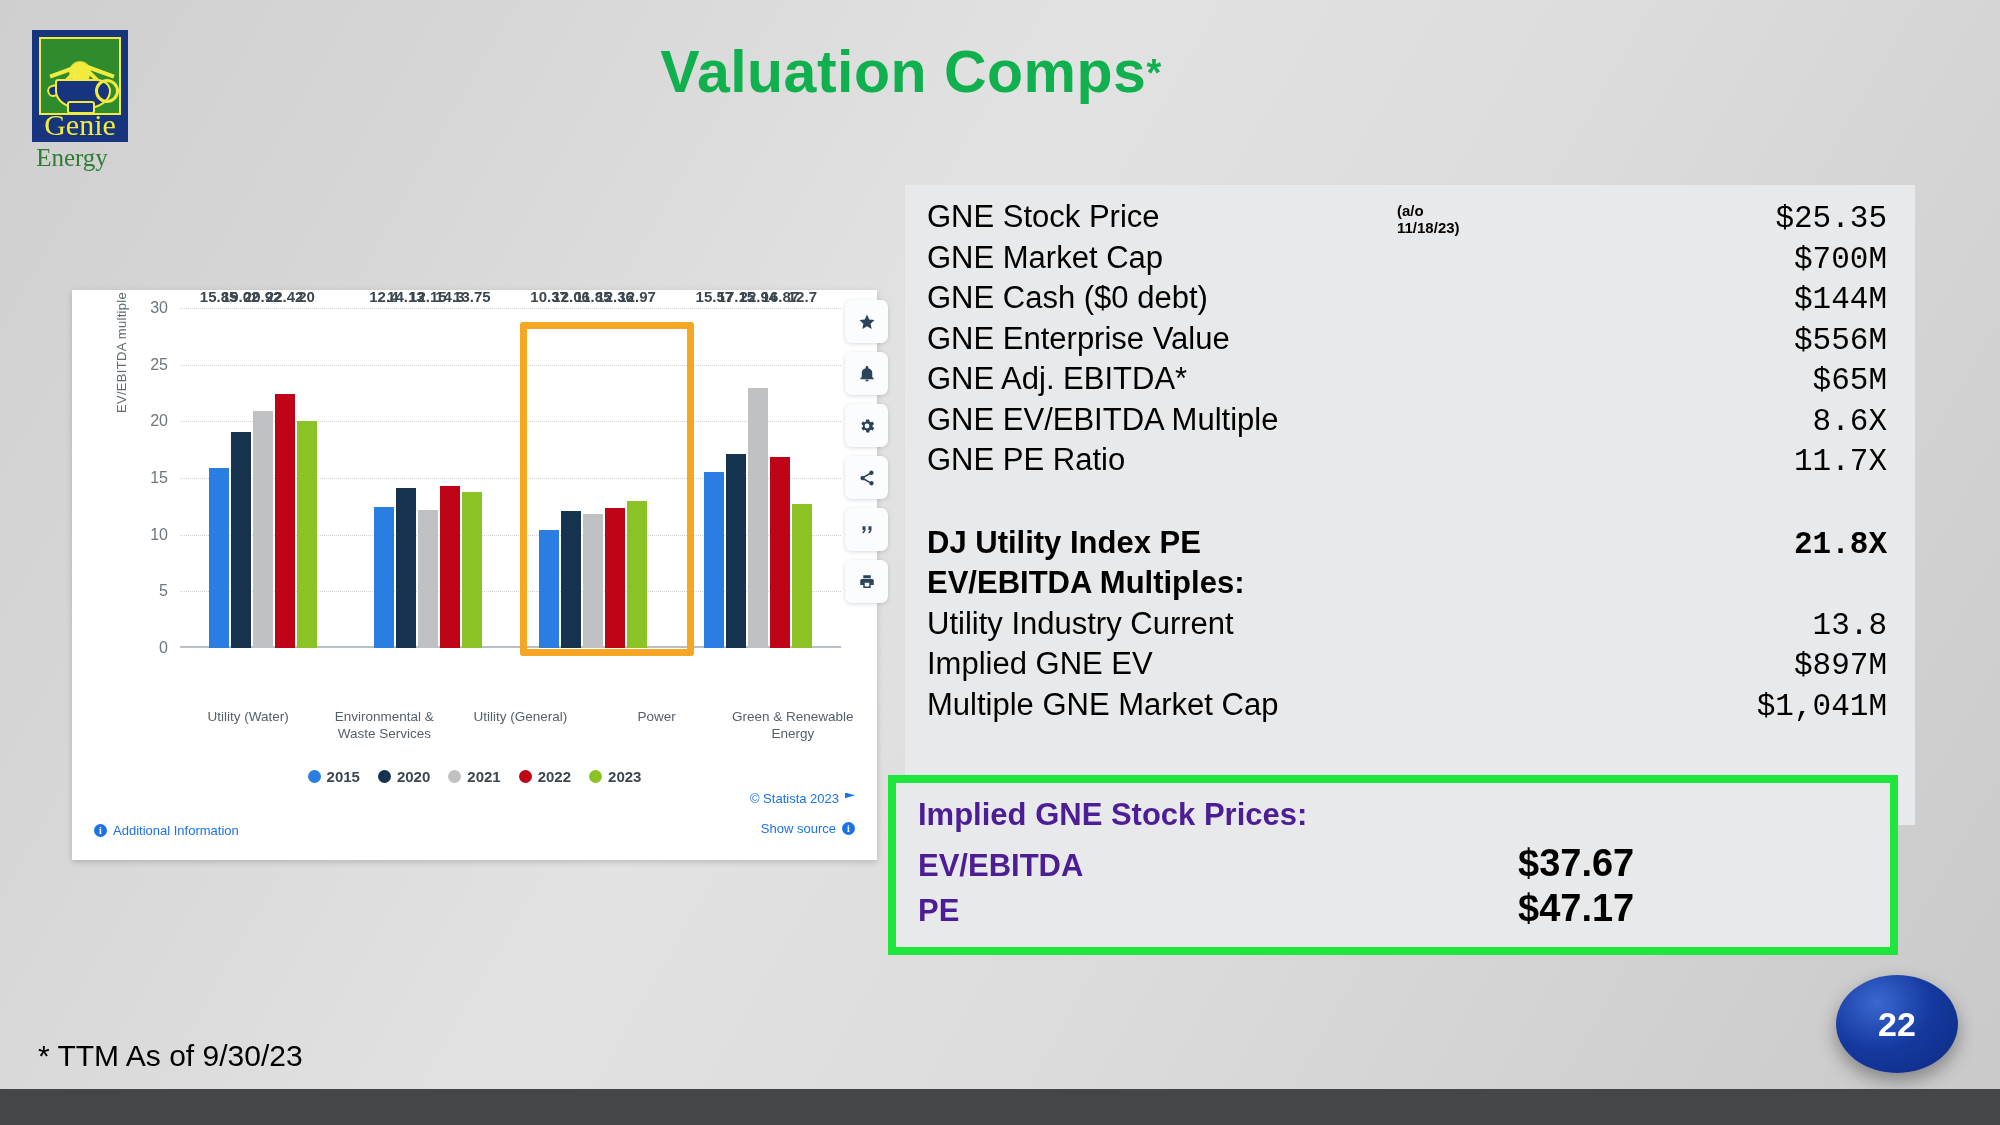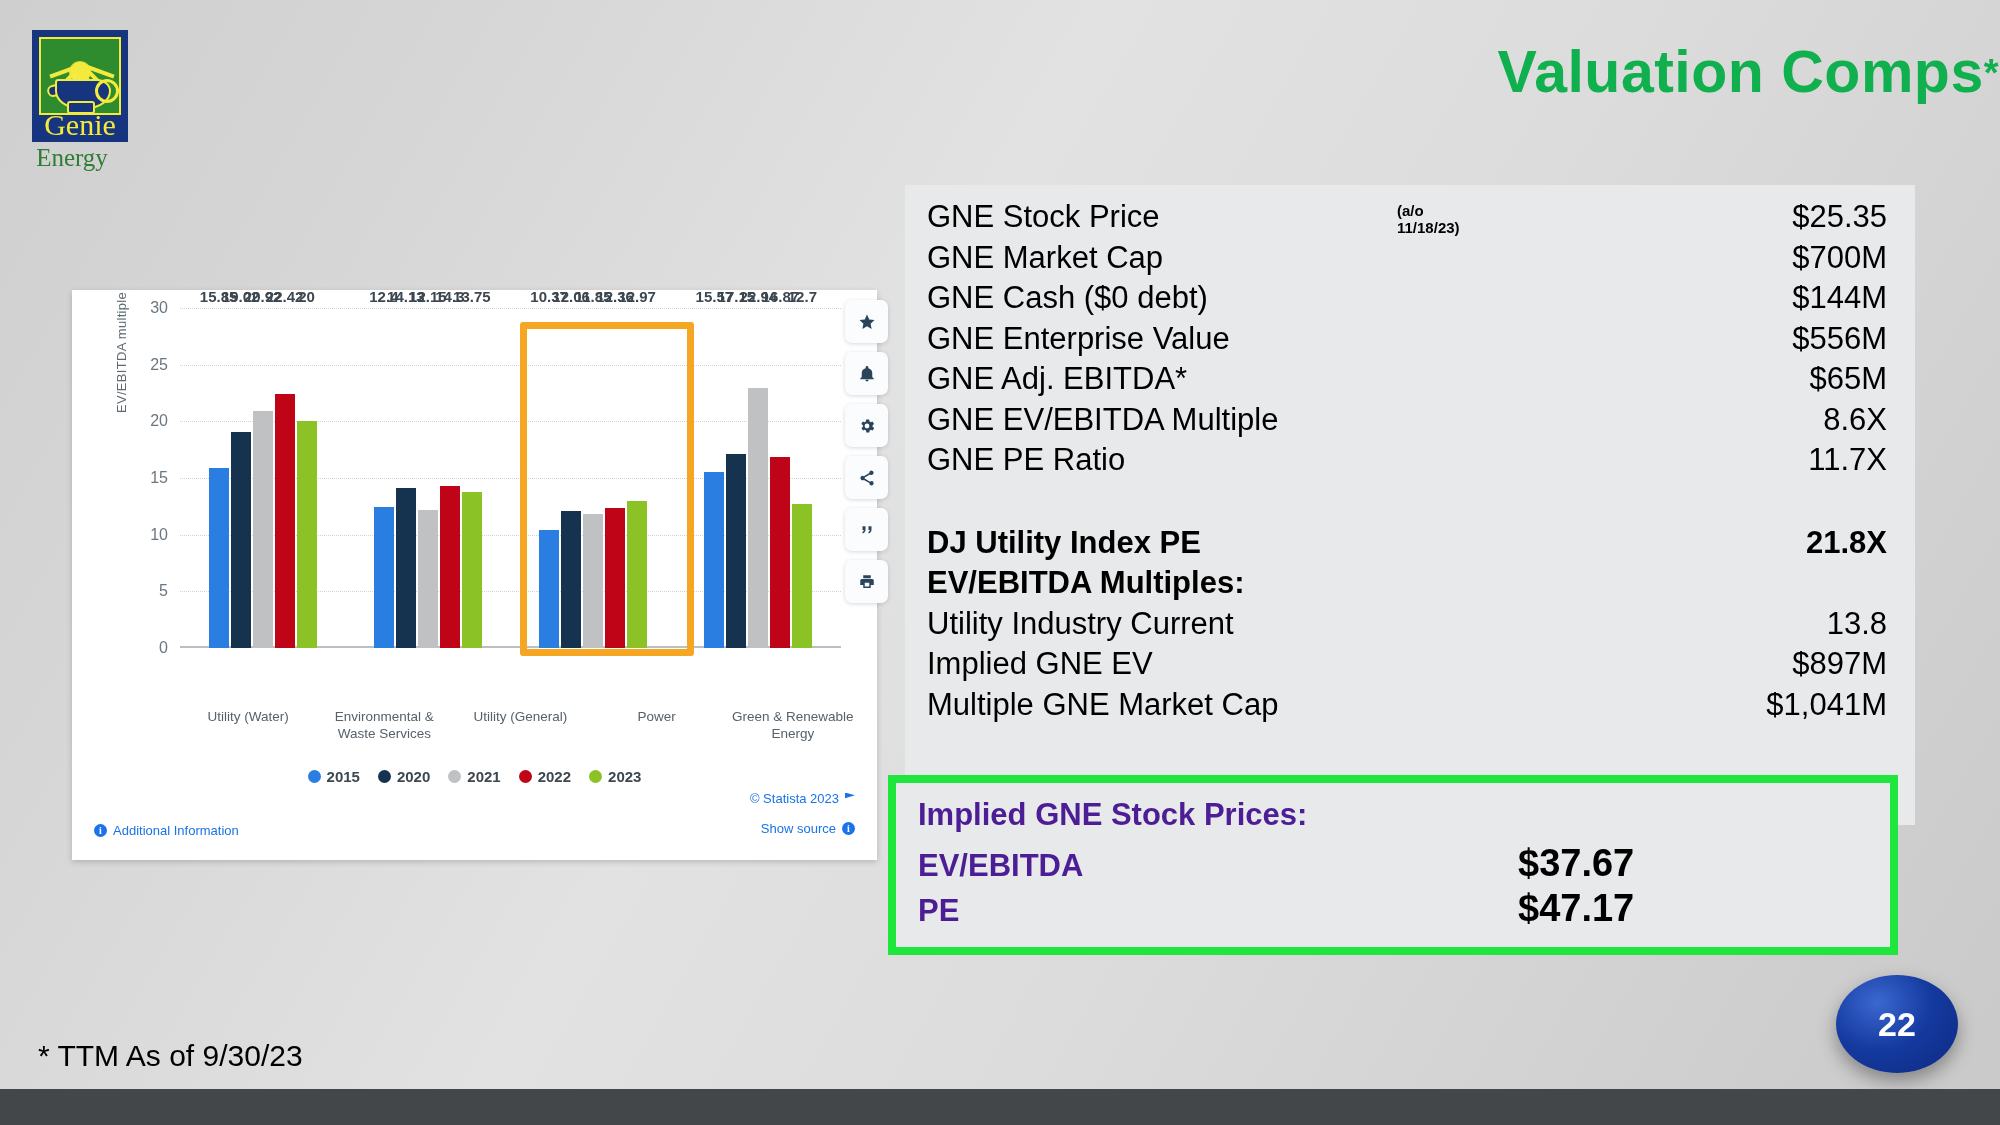--- a/index.html
+++ b/index.html
@@ -20,21 +20,21 @@
   .sunburst{position:absolute;left:50%;top:22px;width:22px;height:22px;margin-left:-11px;border-radius:50%;background:radial-gradient(circle,#fff9a8 0%,#f2ea3c 60%,rgba(242,234,60,0) 100%);}
   .lamp{position:absolute;left:14px;top:40px;width:52px;height:26px;background:#16357e;border:2px solid #f2ea3c;border-radius:4px 16px 50% 50%/4px 14px 70% 70%;}
   .lamp-base{position:absolute;left:26px;top:62px;width:24px;height:9px;background:#16357e;border:2px solid #f2ea3c;border-radius:3px;}
   .lamp-spout{position:absolute;left:6px;top:44px;width:26px;height:8px;background:#16357e;border:2px solid #f2ea3c;border-radius:6px;transform:rotate(-12deg);}
   .lamp-handle{position:absolute;left:54px;top:40px;width:18px;height:18px;border:3px solid #f2ea3c;border-radius:50%;background:transparent;}
   .logo-word{position:absolute;left:0;bottom:2px;width:96px;text-align:center;color:#f2ea3c;
     font-family:"Liberation Serif",serif;font-size:30px;line-height:30px;}
   .logo-sub{margin-top:2px;text-align:center;color:#2e7d32;font-family:"Liberation Serif",serif;font-size:25px;}
 
   
-  .title{position:absolute;left:0;right:1px;top:38px;text-align:right;}
+  .title{position:absolute;left:0;right:8px;top:38px;text-align:center;}
   .title span{color:#10b04e;font-size:59px;font-weight:bold;letter-spacing:.5px;}
   .title .star{font-size:38px;vertical-align:super;}
   .title-wrap{display:inline-block;margin-left:-170px;}
 
   
   .chart-card{position:absolute;left:72px;top:290px;width:805px;height:570px;background:#ffffff;box-shadow:0 2px 6px rgba(0,0,0,.18);}
   .plot{position:absolute;left:30px;top:18px;right:20px;height:390px;}
   .ylab{position:absolute;left:12px;top:105px;transform:rotate(-90deg);transform-origin:0 0;
     font-size:13px;color:#5f6b74;letter-spacing:.3px;white-space:nowrap;}
   .ticks{position:absolute;left:38px;top:0;width:34px;height:340px;}
@@ -64,21 +64,21 @@
   .tbtn{width:43px;height:43px;background:#fbfcfd;border-radius:7px;box-shadow:0 1px 4px rgba(30,50,70,.18);
     display:flex;align-items:center;justify-content:center;color:#2c435c;}
   .tbtn svg{width:18px;height:18px;fill:#2c435c;}
 
   
   .panel{position:absolute;left:905px;top:185px;width:1010px;height:640px;background:#e8e9ea;}
   .rows{position:absolute;left:22px;right:28px;top:14px;}
   .row{display:flex;align-items:baseline;height:40.5px;}
   .rlabel{flex:0 0 470px;font-size:31px;color:#000000;white-space:nowrap;}
   .rnote{flex:0 0 230px;font-size:15px;font-weight:bold;color:#000;line-height:17px;align-self:flex-start;padding-top:3px;}
-  .rval{flex:1;text-align:right;font-size:31px;color:#000;white-space:nowrap;}
+  .rval{flex:1;text-align:right;font-size:31px;color:#000;white-space:nowrap;font-family:Liberation Mono, monospace;}
   .row.bold .rlabel,.row.bold .rval{font-weight:bold;}
   .spacer{height:42px;}
   .greenbox{position:absolute;left:888px;top:775px;width:1010px;height:180px;border:8px solid #1ee63c;background:#e8e9ea;box-sizing:border-box;}
   .gb-rows{position:absolute;left:22px;right:28px;top:14px;}
   .gb-row{display:flex;align-items:baseline;height:45px;}
   .gb-label{flex:0 0 600px;font-size:31px;font-weight:bold;color:#4c1d95;}
   .gb-val{flex:1;text-align:left;font-size:38px;font-weight:bold;color:#000;}
 
   
   .footnote{position:absolute;left:38px;bottom:52px;font-size:30px;color:#000;}

